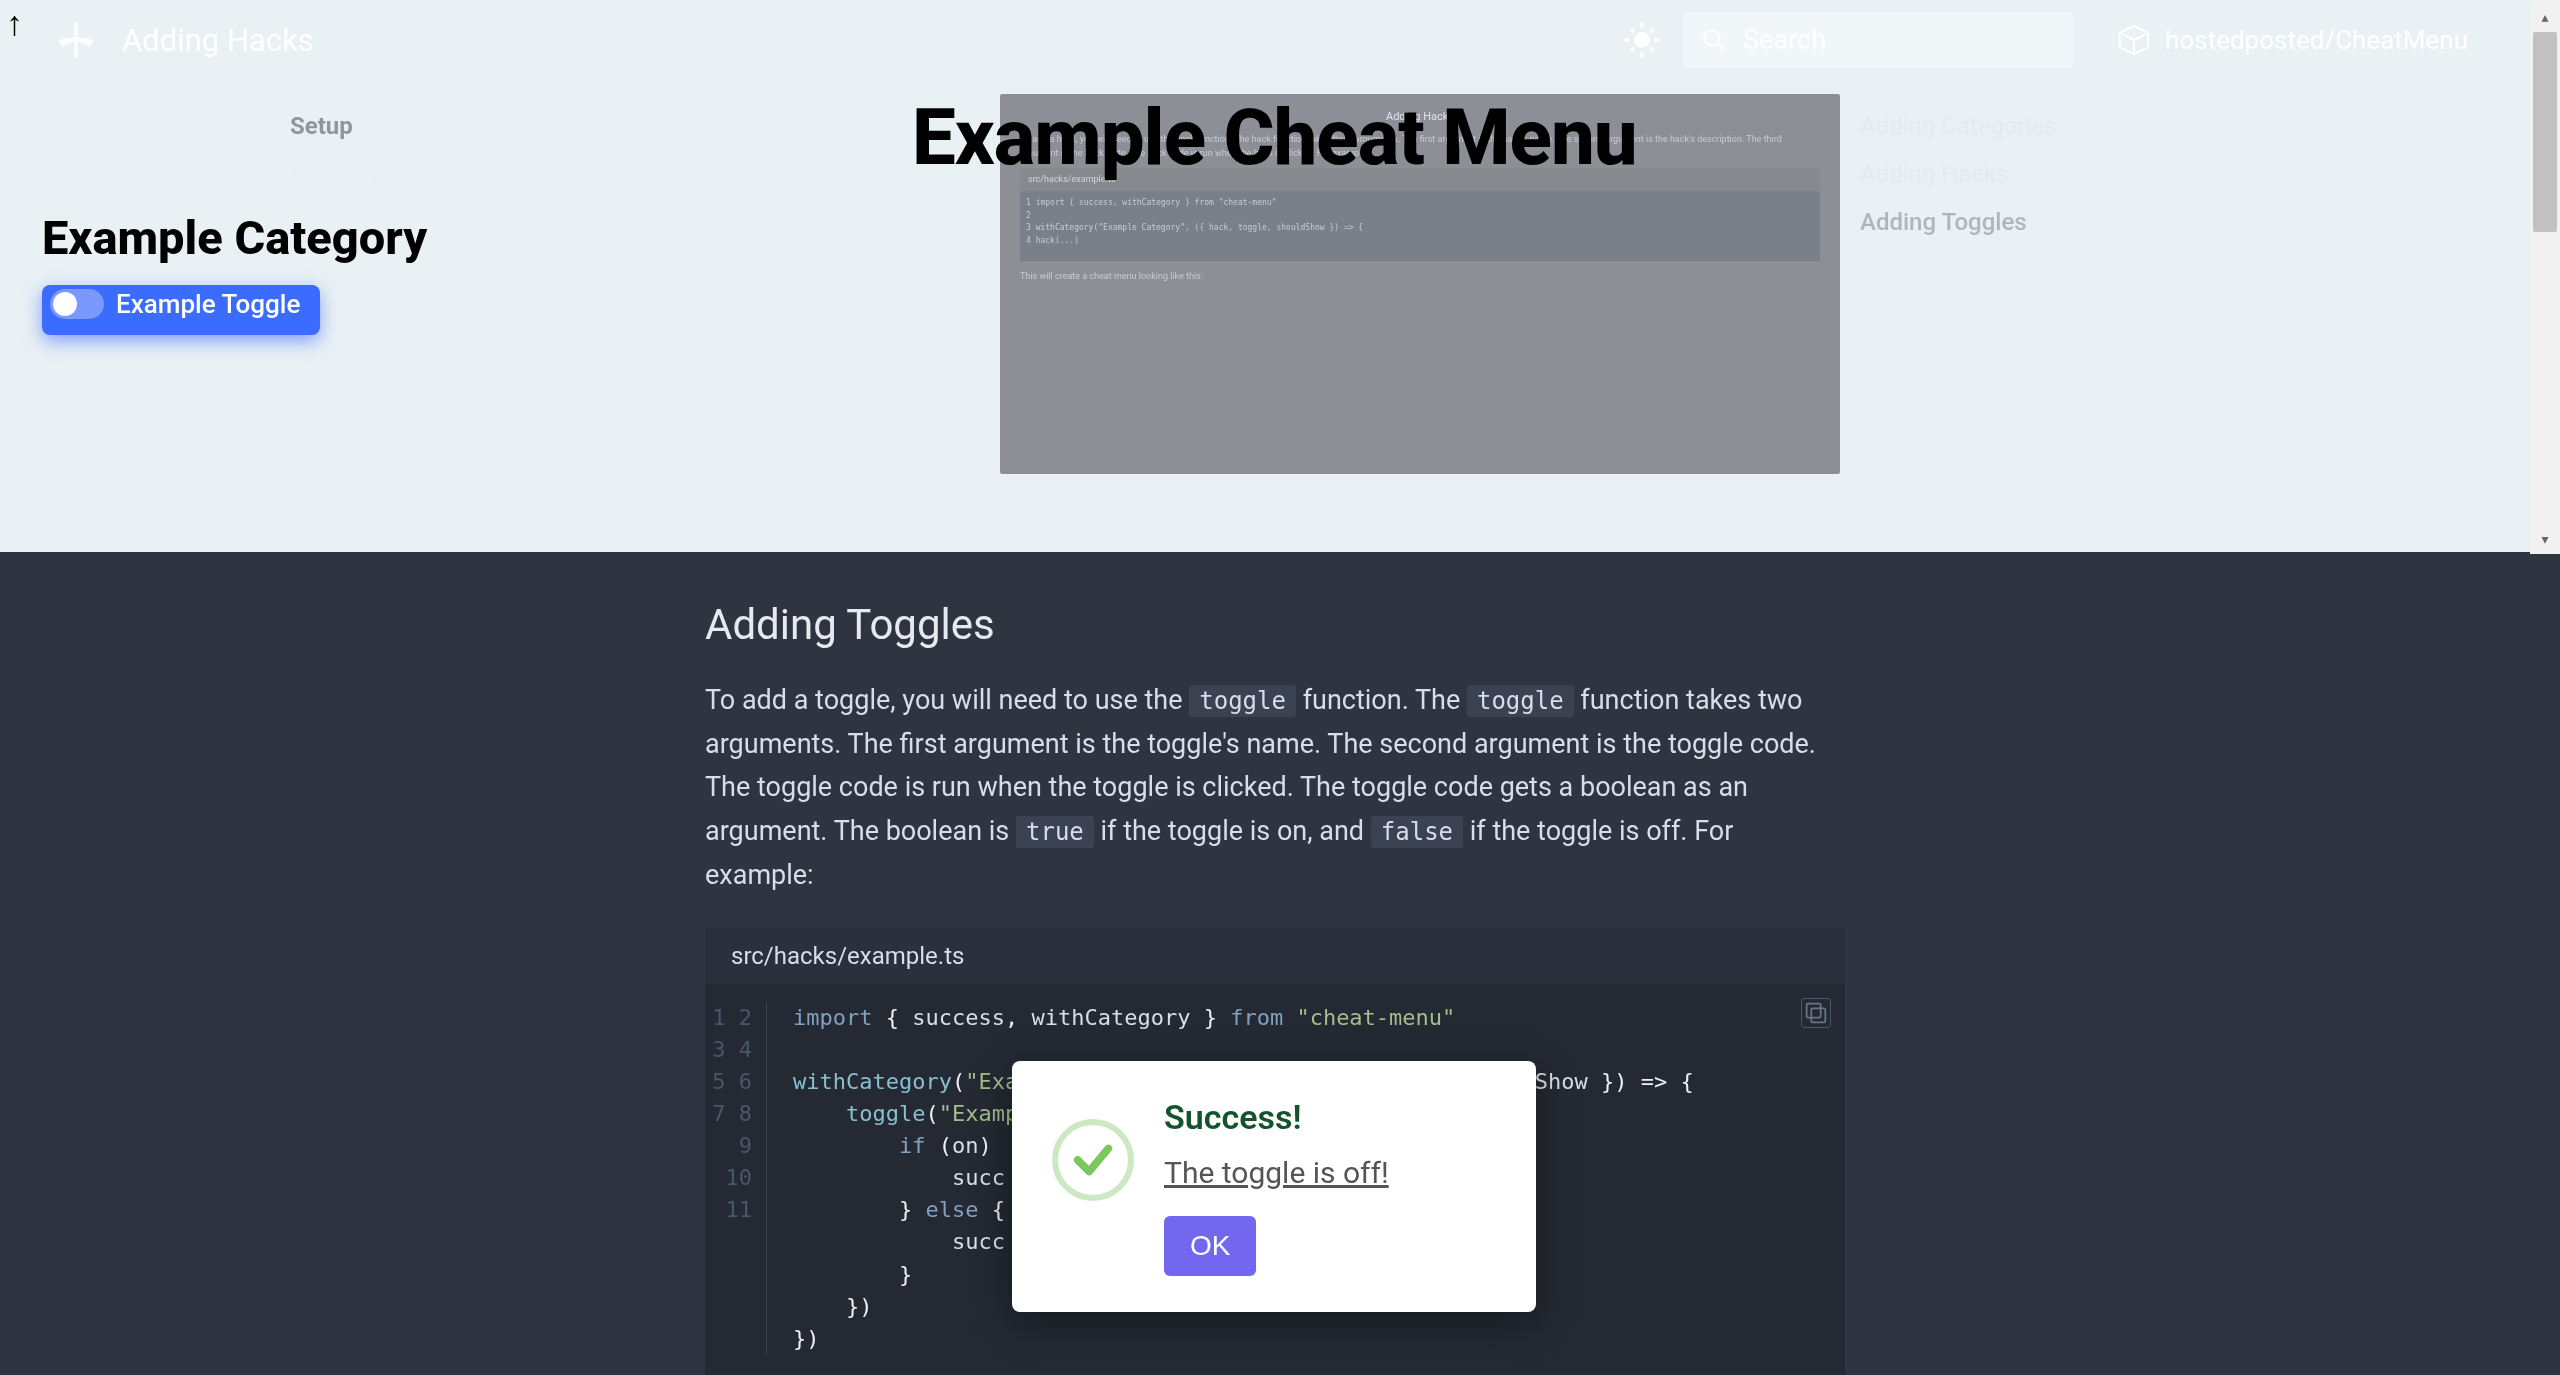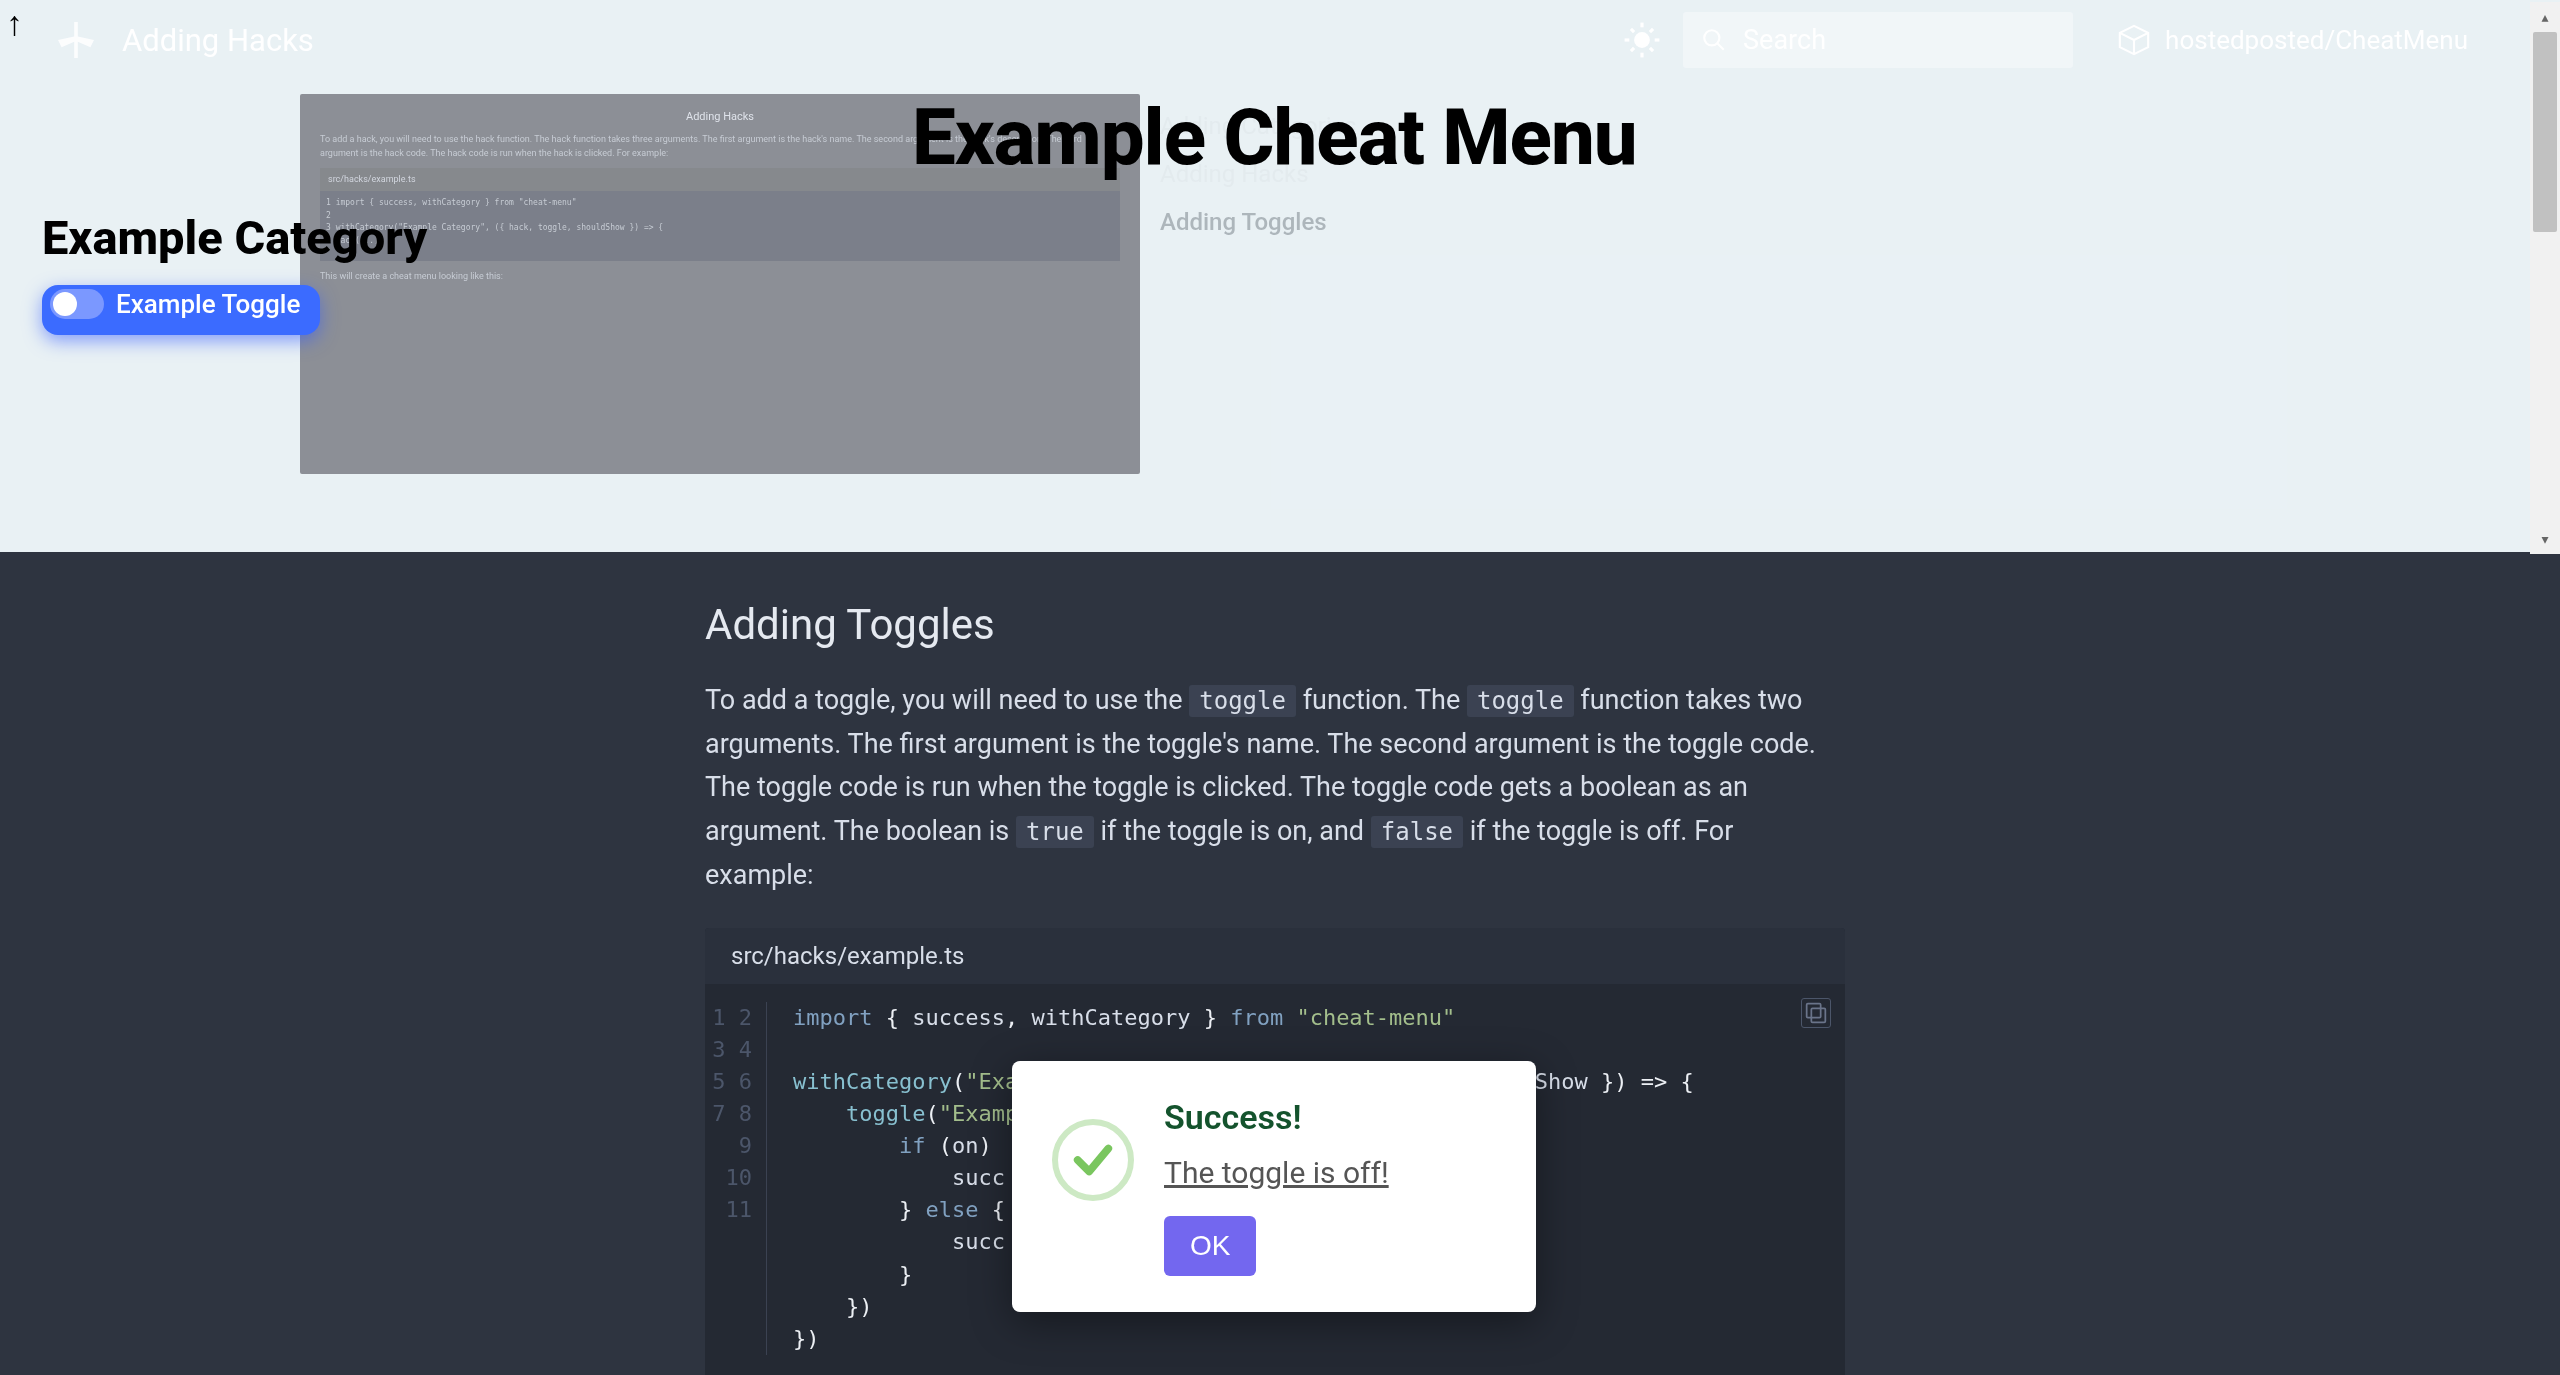--- a/index.html
+++ b/index.html
@@ -169,21 +169,21 @@
   font-weight: 800;
   color:#000;
   margin-top: 118px;
   margin-bottom: 20px;
 }
 .toggle-pill {
   display: inline-flex;
   align-items: center;
   background:#3b6bff;
   color:#fff;
-  border-radius: 16px;
+  border-radius: 8px;
   height: 50px;
   padding: 0 20px 12px 8px;
   box-shadow: 0 6px 18px rgba(50,90,255,0.55);
   font-size: 26px;
   font-weight:500;
 }
 .toggle-switch {
   width: 54px;
   height: 30px;
   border-radius: 15px;
@@ -386,20 +386,24 @@
     <div class="repo-link">
       <svg width="34" height="34" viewBox="0 0 24 24">
           <path d="M12 2 L2 7 L2 17 L12 22 L22 17 L22 7 Z" fill="none" stroke="#fff" stroke-width="1.5"></path>
           <path d="M2 7 L12 12 L22 7 M12 12 L12 22" fill="none" stroke="#fff" stroke-width="1.5"></path>
         </svg>
       <span>hostedposted/CheatMenu</span>
     </div>
   </div>
 
   <div class="hero-body">
+    <div class="left-nav">
+      <div class="setup-title">Setup</div>
+      <div class="nav-link">Adding Hacks</div>
+    </div>
 
     <div class="hero-center">
       <div class="preview-card">
         <div class="pv-header">Adding Hacks</div>
         <div class="pv-text">To add a hack, you will need to use the hack function. The hack function takes three arguments. The first argument is the hack's name. The second argument is the hack's description. The third argument is the hack code. The hack code is run when the hack is clicked. For example:</div>
         <div class="pv-file">src/hacks/example.ts</div>
         <div class="pv-code">1  import { success, withCategory } from "cheat-menu"<br>2<br>3  withCategory("Example Category", ({ hack, toggle, shouldShow }) =&gt; {<br>4      hack(...)</div>
         <div class="pv-text">This will create a cheat menu looking like this:</div>
       </div>
     </div>

